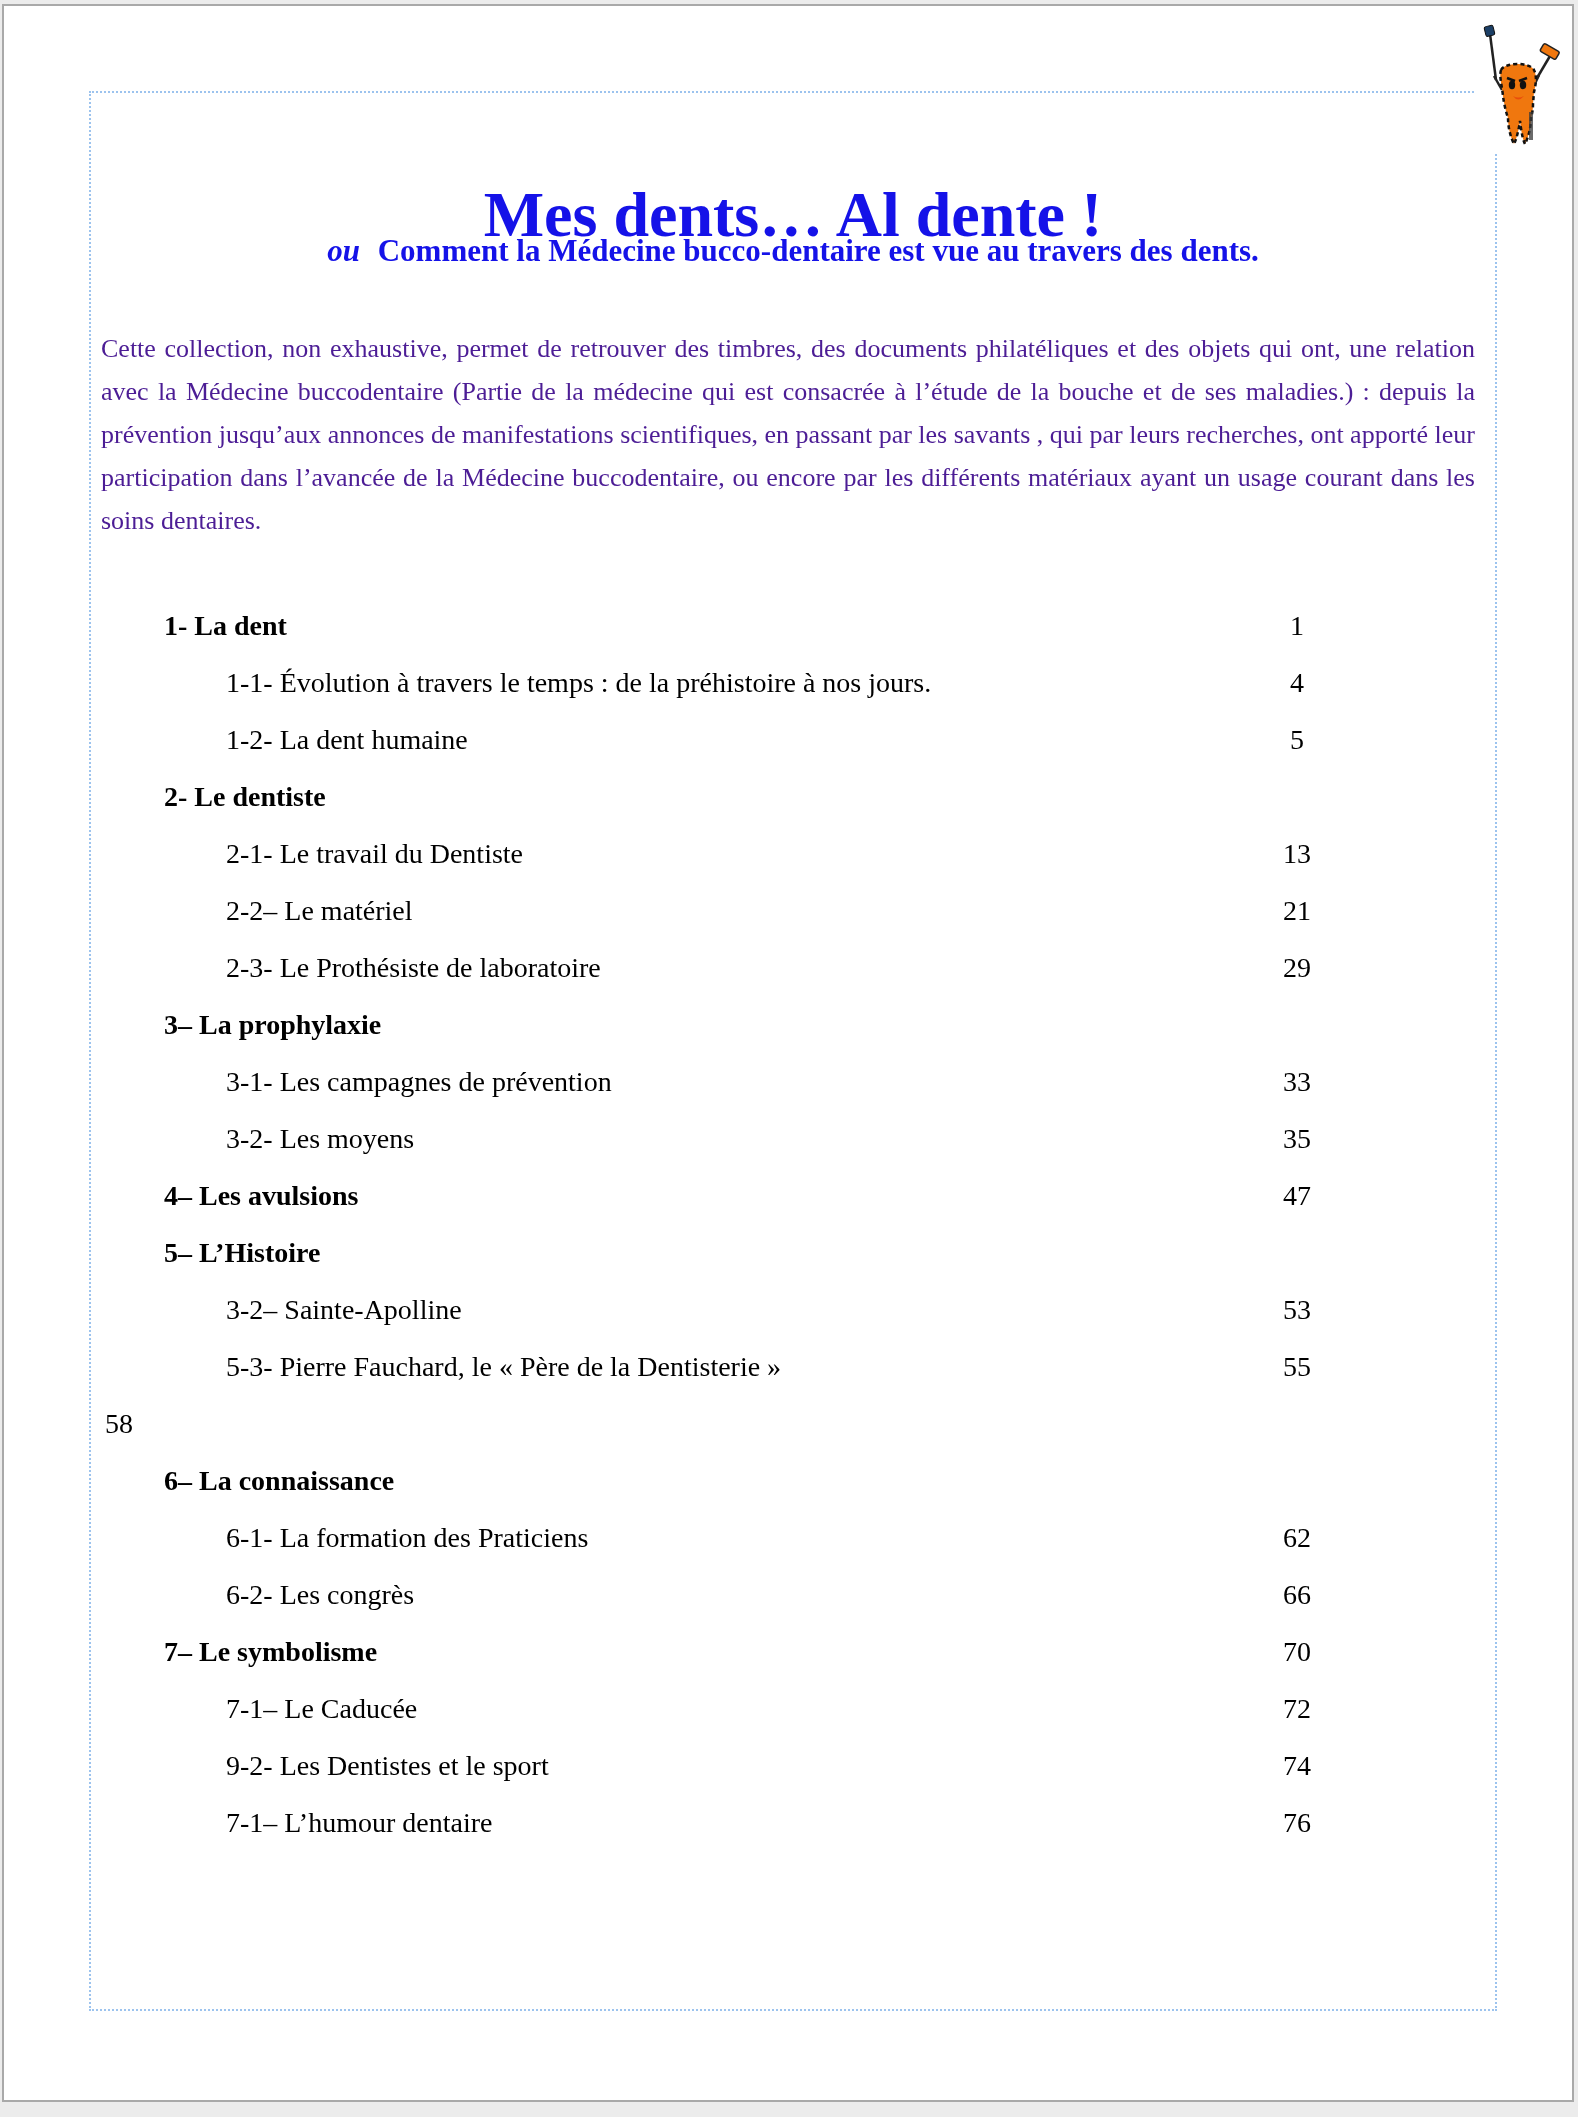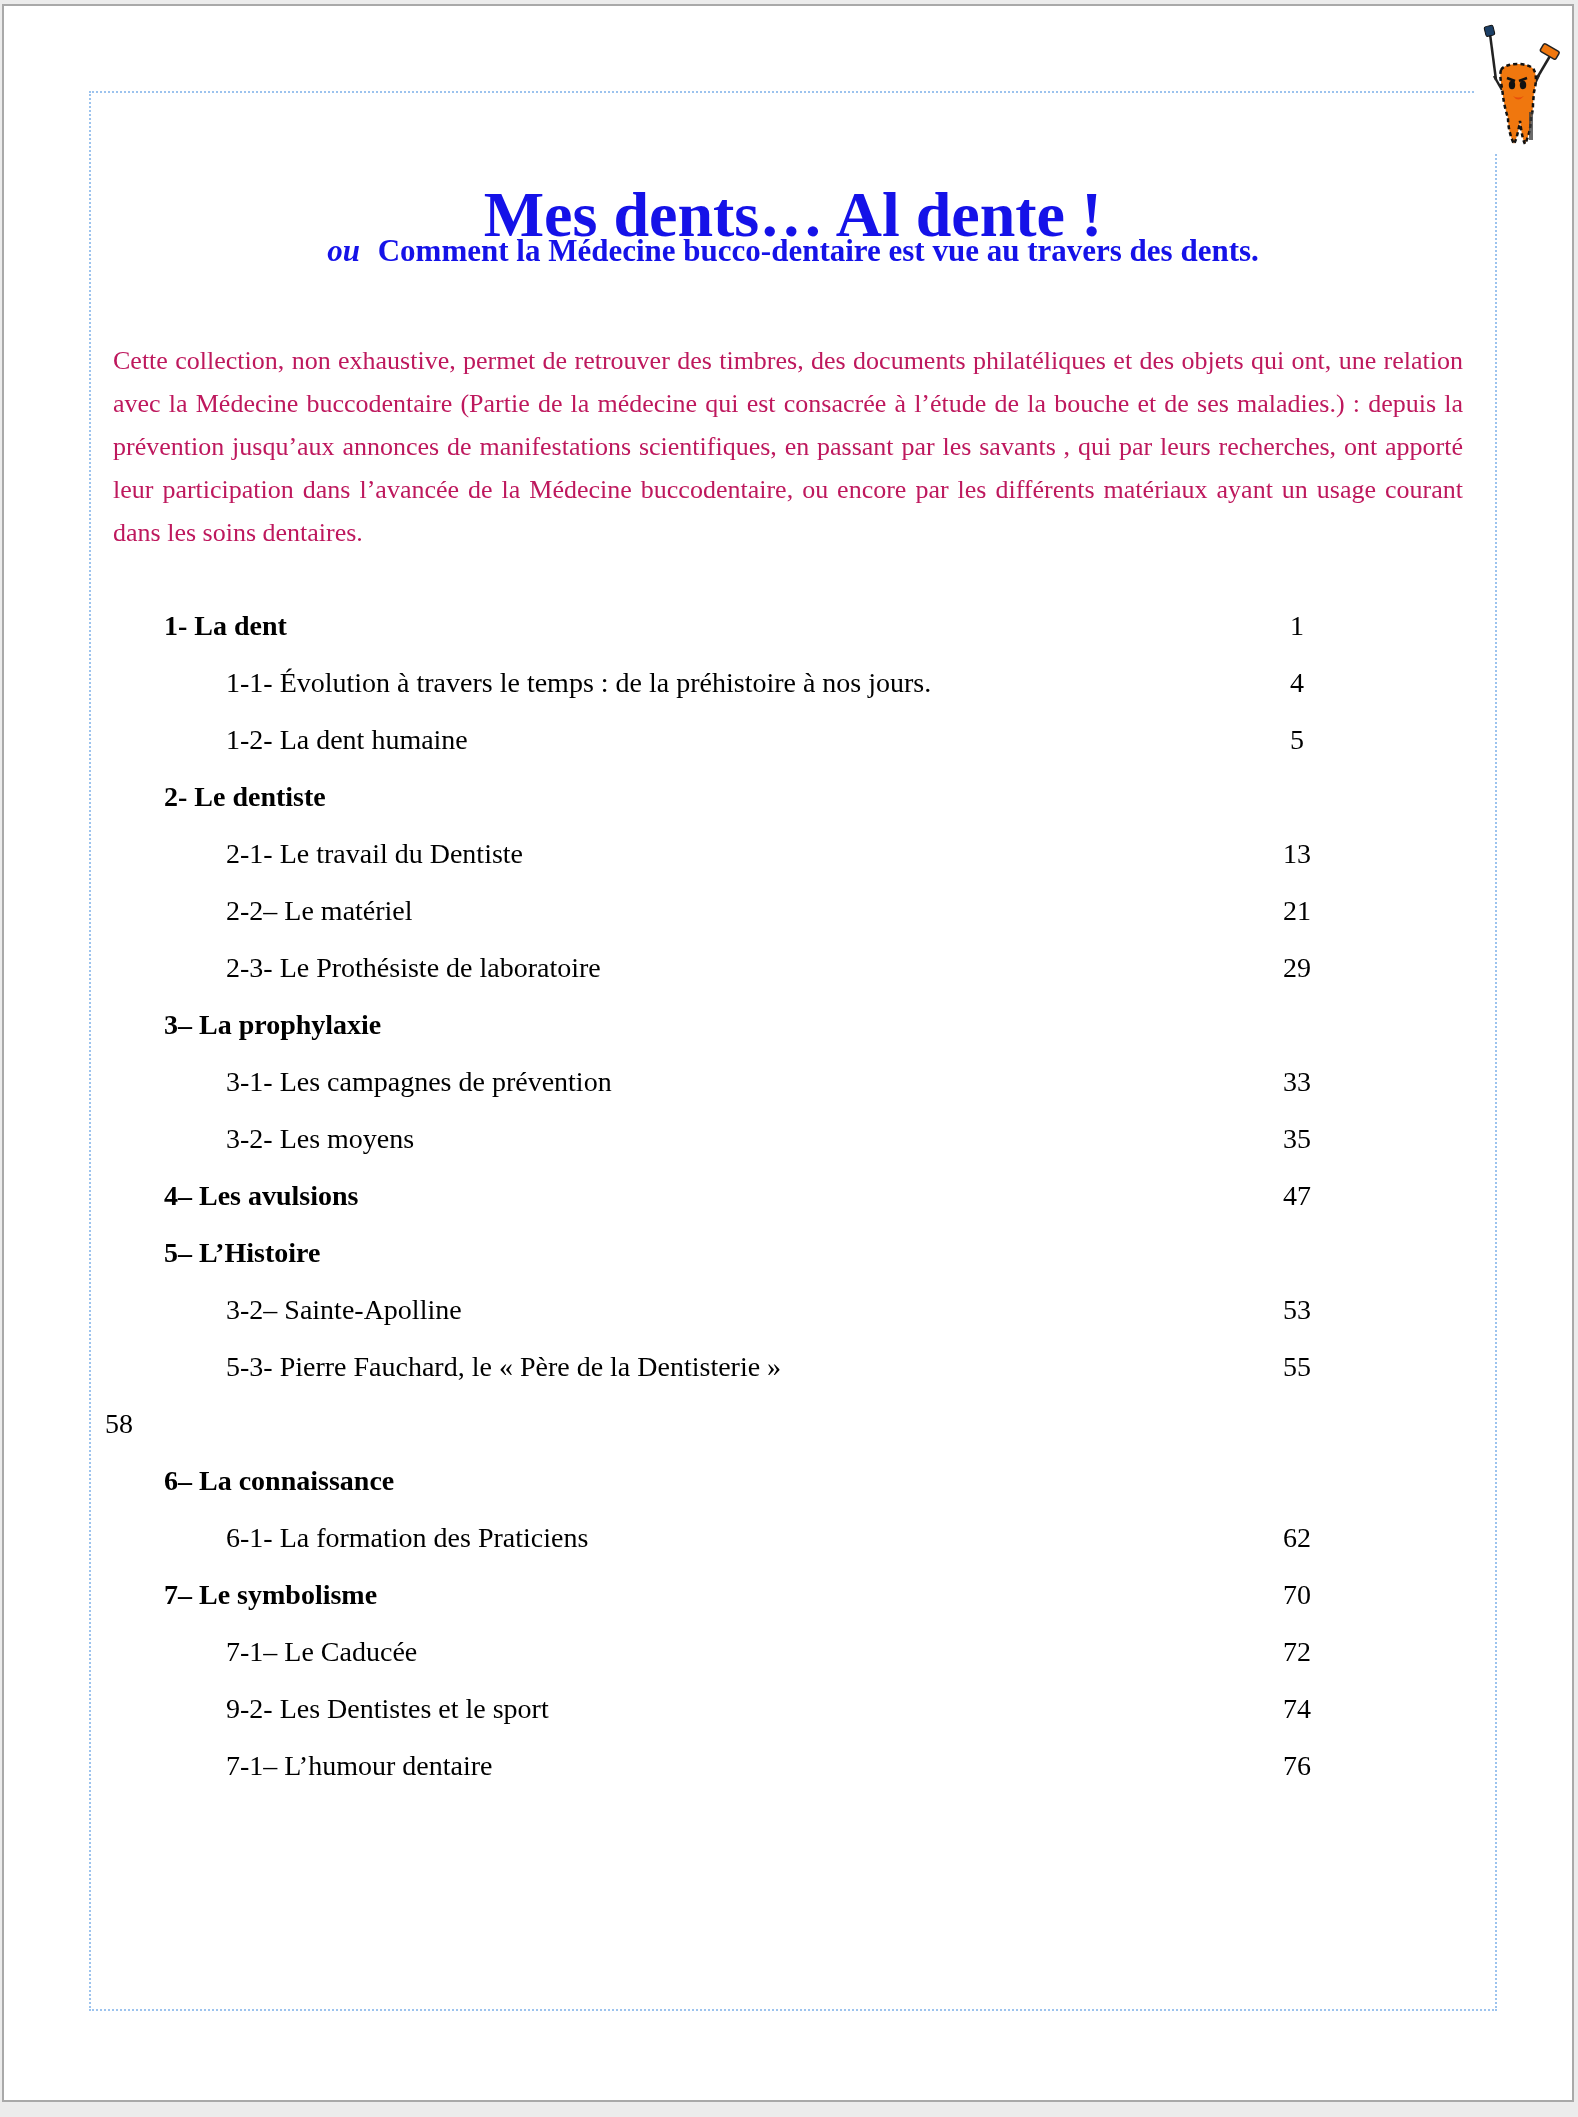--- a/index.html
+++ b/index.html
@@ -21,21 +21,21 @@
     position:absolute;top:42px;left:0;right:0;text-align:center;
     font-size:64px;line-height:1.15;color:#1512e8;white-space:nowrap;
   }
   .subtitle{
     position:absolute;top:140px;left:0;right:0;text-align:center;
     font-size:31px;font-weight:bold;color:#1512e8;white-space:nowrap;
   }
   .subtitle .prefix{font-style:italic;margin-right:10px;}
   .intro{
     position:absolute;top:234px;left:10px;right:20px;
-    font-size:26px;line-height:43px;text-align:justify;color:#be185d;margin:12px;
+    font-size:26px;line-height:43px;text-align:justify;color:#4c1d95;margin:0;
   }
   .toc{position:absolute;top:504px;left:0;right:0;}
   .toc-row{display:flex;align-items:center;height:57px;font-size:28px;color:#000;}
   .toc-row.lvl1{font-weight:bold;}
   .toc-row.lvl1 .toc-label{padding-left:73px;}
   .toc-row.lvl2 .toc-label{padding-left:135px;}
   .toc-label{flex:1 1 auto;white-space:nowrap;overflow:hidden;}
   .toc-page{flex:0 0 56px;text-align:center;margin-right:170px;font-weight:normal;}
   .toc-row.lvl1 .toc-page{font-weight:normal;}
   .mascot{
@@ -119,20 +119,24 @@
           <span class="toc-page">58</span>
         </div>
       <div class="toc-row lvl1">
           <span class="toc-label">6– La connaissance</span>
           <span class="toc-page"></span>
         </div>
       <div class="toc-row lvl2">
           <span class="toc-label">6-1- La formation des Praticiens</span>
           <span class="toc-page">62</span>
         </div>
+      <div class="toc-row lvl2">
+          <span class="toc-label">6-2- Les congrès</span>
+          <span class="toc-page">66</span>
+        </div>
       <div class="toc-row lvl1">
           <span class="toc-label">7– Le symbolisme</span>
           <span class="toc-page">70</span>
         </div>
       <div class="toc-row lvl2">
           <span class="toc-label">7-1– Le Caducée</span>
           <span class="toc-page">72</span>
         </div>
       <div class="toc-row lvl2">
           <span class="toc-label">9-2- Les Dentistes et le sport</span>

